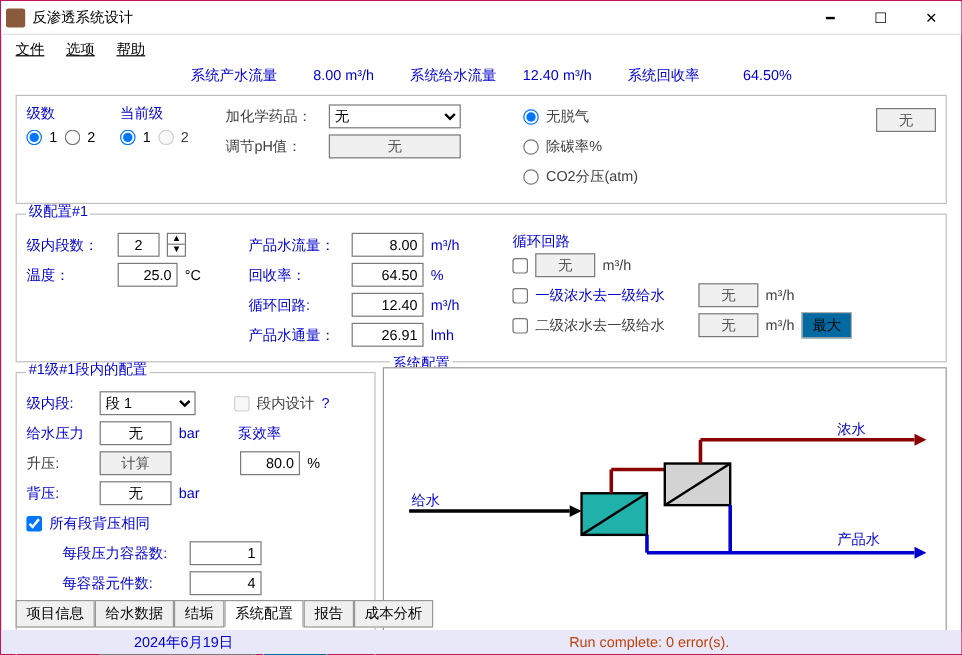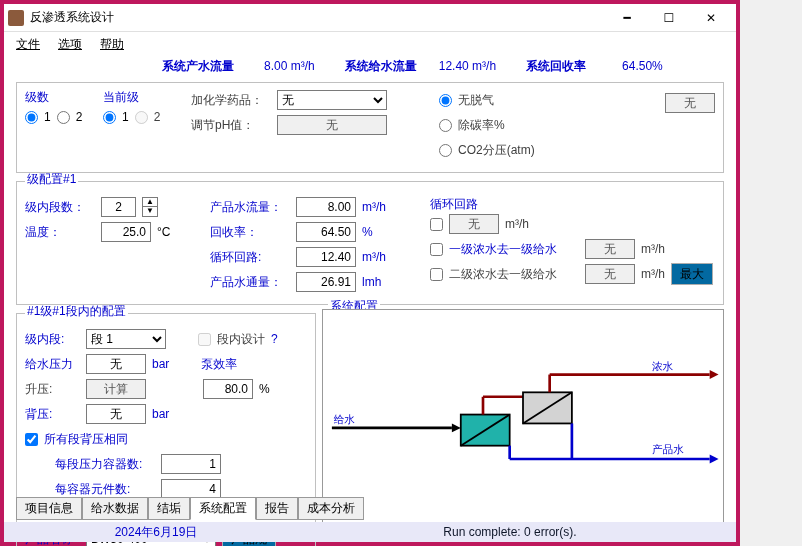--- a/index.html
+++ b/index.html
@@ -1,43 +1,43 @@
 <!DOCTYPE html>
 <html><head>
 <meta charset="utf-8">
 <style>
 * { box-sizing: border-box; margin: 0; padding: 0; font-family: "Microsoft YaHei", Tahoma, sans-serif; font-size: 12px; }
 body { background: #f0f0f0; }
-.window { width: 740px; height: 546px; background: #fff; border: 4px solid #be185d; position: relative; }
+.window { width: 802px; height: 546px; background: #fff; border: 1px solid #be185d; position: relative; }
 .titlebar { height: 28px; background: #fff; display: flex; align-items: center; padding: 0 4px; border-bottom: 1px solid #e0e0e0; }
 .titlebar .icon { width: 16px; height: 16px; background: #8b5a3c; border-radius: 2px; margin-right: 6px; }
 .titlebar .title { flex: 1; }
 .winbtn { width: 42px; height: 28px; display: flex; align-items: center; justify-content: center; cursor: pointer; }
 .menubar { height: 24px; display: flex; align-items: center; padding: 0 12px; gap: 18px; }
 .menubar span { cursor: pointer; text-decoration: underline; }
 .summary { height: 20px; display: flex; align-items: center; padding: 0 12px; gap: 6px; }
-.summary .lbl { color: #0000cd; font-weight: bold; }
+.summary .lbl { color: #0000cd; }
 .summary .val { color: #0000cd; }
 .body { padding: 6px 12px; position: relative; }
 .fieldset { border: 1px solid #c0c0c0; padding: 6px 8px 8px 8px; position: relative; margin-bottom: 0; }
 .fieldset > legend { color: #0000cd; padding: 0 2px; position: relative; top: -2px; }
 .row { display: flex; align-items: center; gap: 6px; margin-bottom: 3px; min-height: 22px; }
 .blue { color: #0000cd; }
 .gray { color: #404040; }
 input[type=text] { height: 20px; border: 1px solid #7a7a7a; padding: 0 4px; text-align: right; background: #fff; }
 input[type=text].center { text-align: center; }
 select { height: 20px; border: 1px solid #7a7a7a; background: #fff; }
 .btn { height: 22px; border: 1px solid #adadad; background: #0369a1; padding: 0 8px; cursor: pointer; }
 .radio,.cb { width: 13px; height: 13px; }
 .tabs { position: absolute; bottom: 22px; left: 12px; display: flex; gap: 0; }
 .tab { border: 1px solid #999; padding: 2px 8px; background: #f0f0f0; cursor: pointer; position: relative; }
 .tab.active { background: #fff; border-bottom-color: #fff; font-weight: normal; }
 .statusbar { position: absolute; bottom: 0; left: 0; right: 0; height: 20px; background: #e8e8f8; display: flex; align-items: center; padding: 0 12px; }
 .statusbar .date { width: 280px; text-align: center; color: #0000cd; }
-.statusbar .msg { flex:1; text-align: center; color: #0f172a; }
+.statusbar .msg { flex:1; text-align: center; color: #c2410c; }
 .diagram { position: absolute; border: 1px solid #999; background: #fff; }
 .legend-abs { position:absolute; color:#0000cd; background:#fff; padding:0 2px; font-size:12px; }
 .w50 { width:50px; } .w60 { width:60px; } .w70 { width:70px; } .w35{width:35px;}
 </style>
 </head>
 <body>
 
 <div class="window">
   <div class="titlebar">
     <div class="icon"></div>

